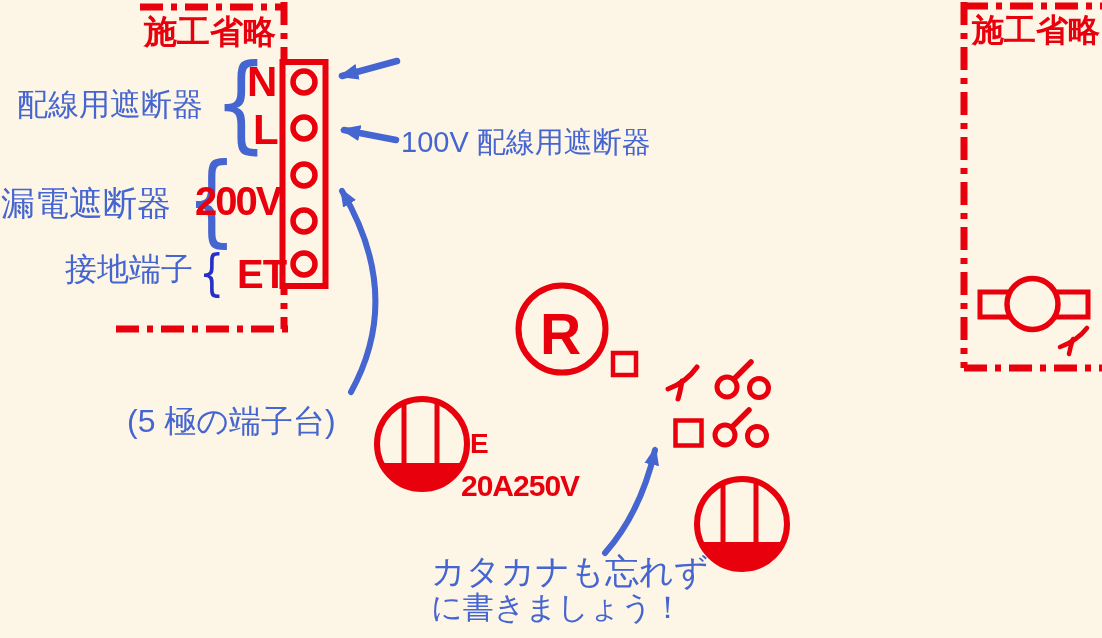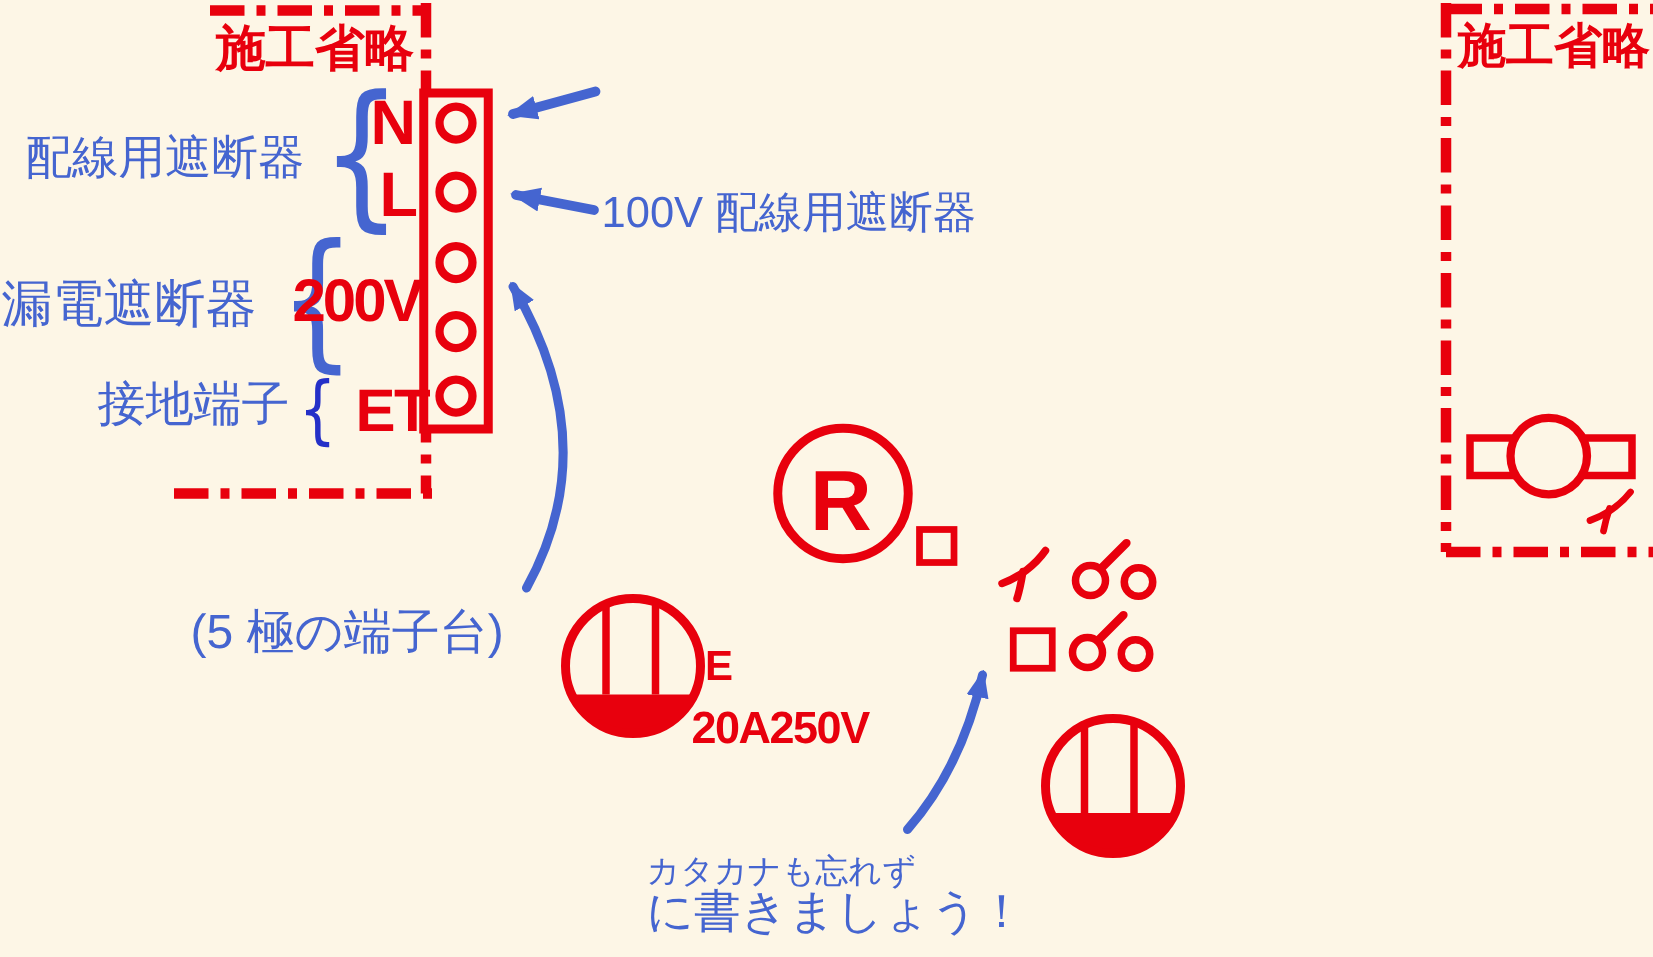--- a/index.html
+++ b/index.html
@@ -130,20 +130,20 @@
   <div class="t blue brace" style="left:186px;top:150px;font-size:100px;">{</div>
   <div class="t navy brace" style="left:199px;top:248px;font-size:50px;">{</div>
 
   <div class="t red" style="left:247px;top:61px;font-size:42px;font-weight:600;">N</div>
   <div class="t red" style="left:253px;top:109px;font-size:42px;font-weight:600;">L</div>
   <div class="t red" style="left:195px;top:181px;font-size:40px;font-weight:600;letter-spacing:-2px;">200V</div>
   <div class="t red" style="left:237px;top:254px;font-size:40px;font-weight:600;letter-spacing:-1px;">ET</div>
 
   <div class="t blue" style="left:401px;top:128px;font-size:29px;">100V 配線用遮断器</div>
   <div class="t blue" style="left:127px;top:379px;font-size:32px;margin-top:26px;">(5 極の端子台)</div>
-  <div class="t blue" style="left:431px;top:554px;font-size:22px;margin-top:16px;">カタカナも忘れず</div>
+  <div class="t blue" style="left:431px;top:554px;font-size:34px;">カタカナも忘れず</div>
   <div class="t blue" style="left:431px;top:592px;font-size:31px;">に書きましょう！</div>
 
   <div class="t red" style="left:540px;top:306px;font-size:57px;font-weight:700;">R</div>
   <div class="t red" style="left:470px;top:430px;font-size:28px;font-weight:700;">E</div>
   <div class="t red" style="left:461px;top:471px;font-size:30px;font-weight:600;letter-spacing:-1px;text-align:right;">20A250V</div>
 
 </div>
 
 </body></html>

